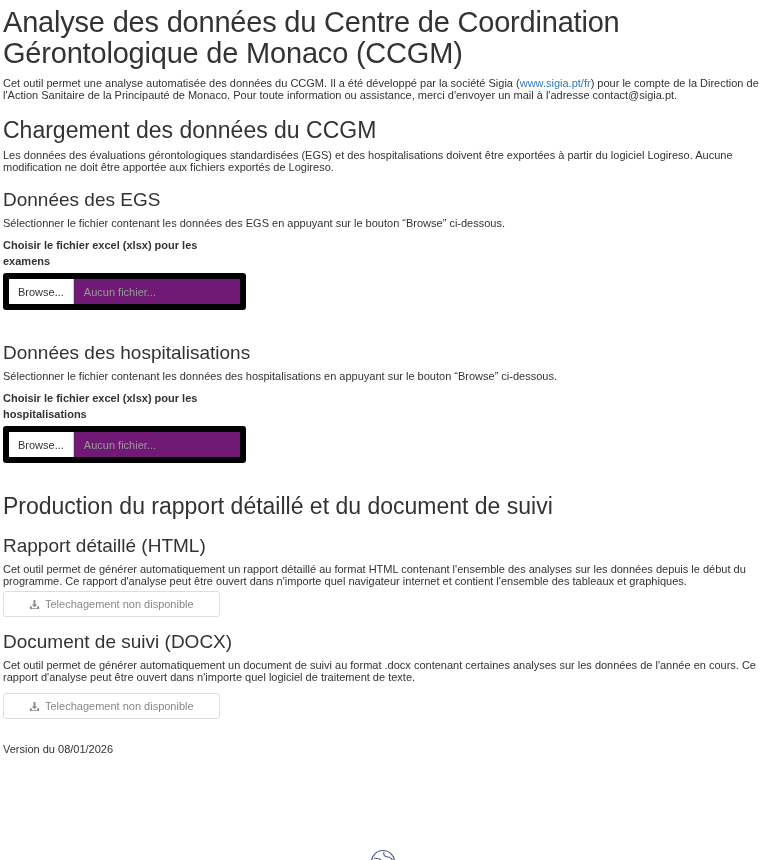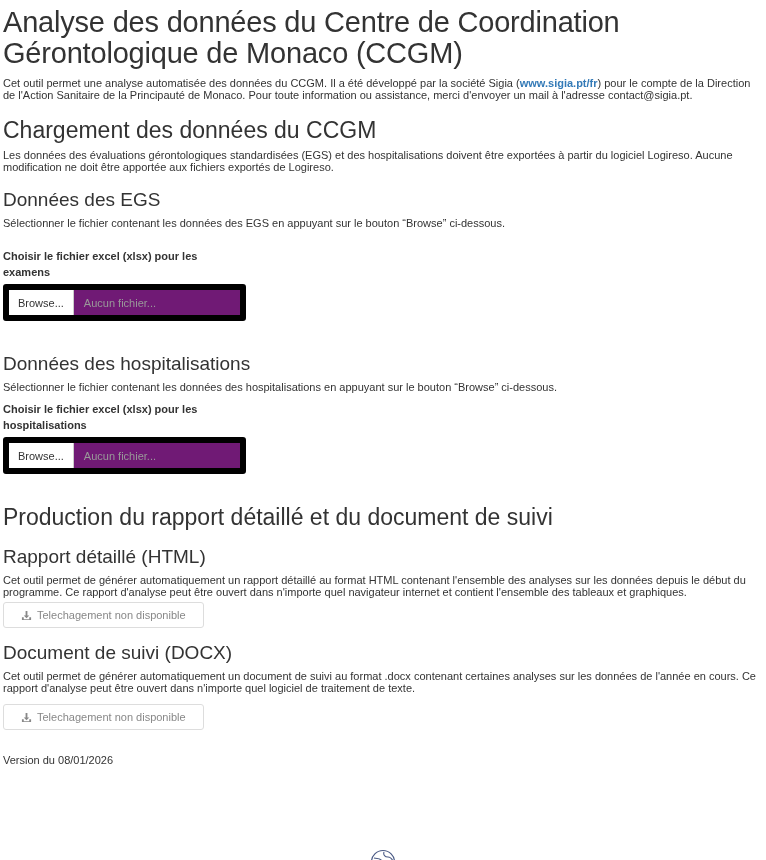--- a/index.html
+++ b/index.html
@@ -2,44 +2,44 @@
 <html><head>
 <meta charset="utf-8">
 <style>
   html, body { margin:0; padding:0; background:#fff; }
   body { width:766px; height:860px; position:relative; font-family:"Liberation Sans", sans-serif; color:#333; overflow:hidden; }
   .wrap { padding:0 3px; }
   h1 { font-weight:400; font-size:29px; line-height:31px; margin:7px 0 8px 0; color:#333; letter-spacing:-0.2px; }
   h2 { font-weight:400; font-size:23px; line-height:26px; margin:0 0 6px 0; color:#333; }
   h3 { font-weight:400; font-size:19px; line-height:22px; margin:8px 0 6px 0; color:#333; }
   p { font-size:11px; line-height:12px; margin:0; color:#333; }
-  a.link { color:#337ab7; text-decoration:none;font-weight:bold; }
+  a.link { color:#337ab7; text-decoration:none; }
   .label { font-size:11px; font-weight:bold; line-height:16px; width:200px; margin:0 0 4px 0; }
   .file { display:flex; width:231px; height:25px; border:6px solid #000000; border-radius:3px; overflow:hidden; }
   .file .btn { background:#fff; font-size:11px; color:#333; padding:0 9px; display:flex; align-items:center; border-right:1px solid #ccc; }
   .file .txt { flex:1; background:#701a75; font-size:11px; color:#999; display:flex; align-items:center; padding-left:10px; }
-  .dl { display:inline-flex; align-items:center; height:24px; border:1px solid #ddd; border-radius:3px; padding:0 17px; font-size:11px; color:#888; background:#fff; }
+  .dl { display:inline-flex; align-items:center; height:24px; border:1px solid #ddd; border-radius:3px; padding:0 25px; font-size:11px; color:#888; background:#fff; }
   .dl svg { margin-right:5px; }
   .footer { position:absolute; left:0; right:0; top:849px; display:flex; justify-content:center; align-items:center;flex-direction:column; }
   .footer .sep { width:1px; height:24px; background:#4a5a85; margin:0 9px; }
   .footer .brand { font-size:22px; color:#3b4a7a; letter-spacing:0.5px; font-family:"DejaVu Sans", sans-serif; }
 </style>
 </head>
 <body>
 
 <div class="wrap">
   <h1>Analyse des données du Centre de Coordination Gérontologique de Monaco (CCGM)</h1>
   <p><span>Cet outil permet une analyse automatisée des données du CCGM. Il a été développé par la société Sigia (</span><a class="link">www.sigia.pt/fr</a><span>) pour le compte de la Direction de l'Action Sanitaire de la Principauté de Monaco. Pour toute information ou assistance, merci d'envoyer un mail à l'adresse contact@sigia.pt.</span></p>
 
   <h2 style="margin-top:16px;">Chargement des données du CCGM</h2>
   <p>Les données des évaluations gérontologiques standardisées (EGS) et des hospitalisations doivent être exportées à partir du logiciel Logireso. Aucune modification ne doit être apportée aux fichiers exportés de Logireso.</p>
 
   <h3 style="margin-top:16px;">Données des EGS</h3>
   <p>Sélectionner le fichier contenant les données des EGS en appuyant sur le bouton “Browse” ci-dessous.</p>
-  <div class="label" style="margin-top:19px;">Choisir le fichier excel (xlsx) pour les examens</div>
+  <div class="label" style="margin-top:8px;">Choisir le fichier excel (xlsx) pour les examens</div>
   <div class="file">
     <span class="btn">Browse...</span>
     <span class="txt">Aucun fichier...</span>
   </div>
 
   <h3 style="margin-top:32px;">Données des hospitalisations</h3>
   <p>Sélectionner le fichier contenant les données des hospitalisations en appuyant sur le bouton “Browse” ci-dessous.</p>
   <div class="label" style="margin-top:8px;">Choisir le fichier excel (xlsx) pour les hospitalisations</div>
   <div class="file">
     <span class="btn">Browse...</span>

